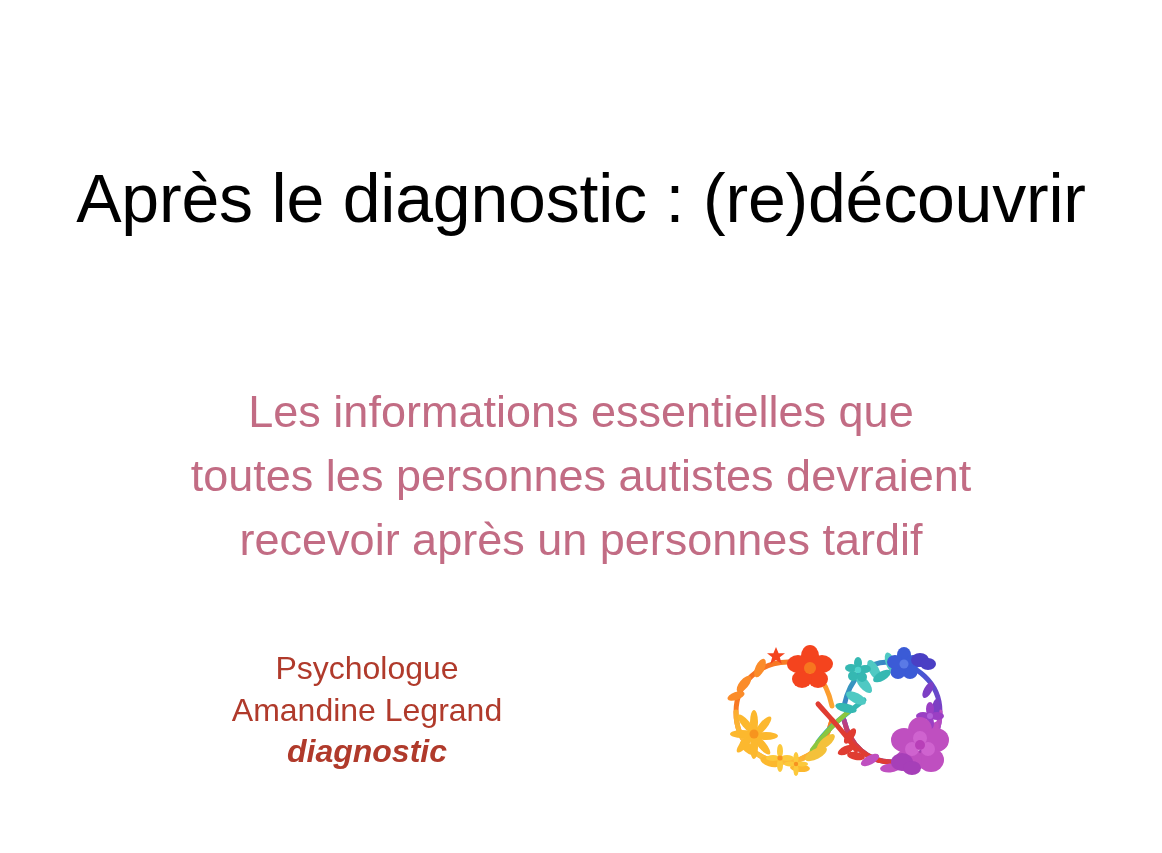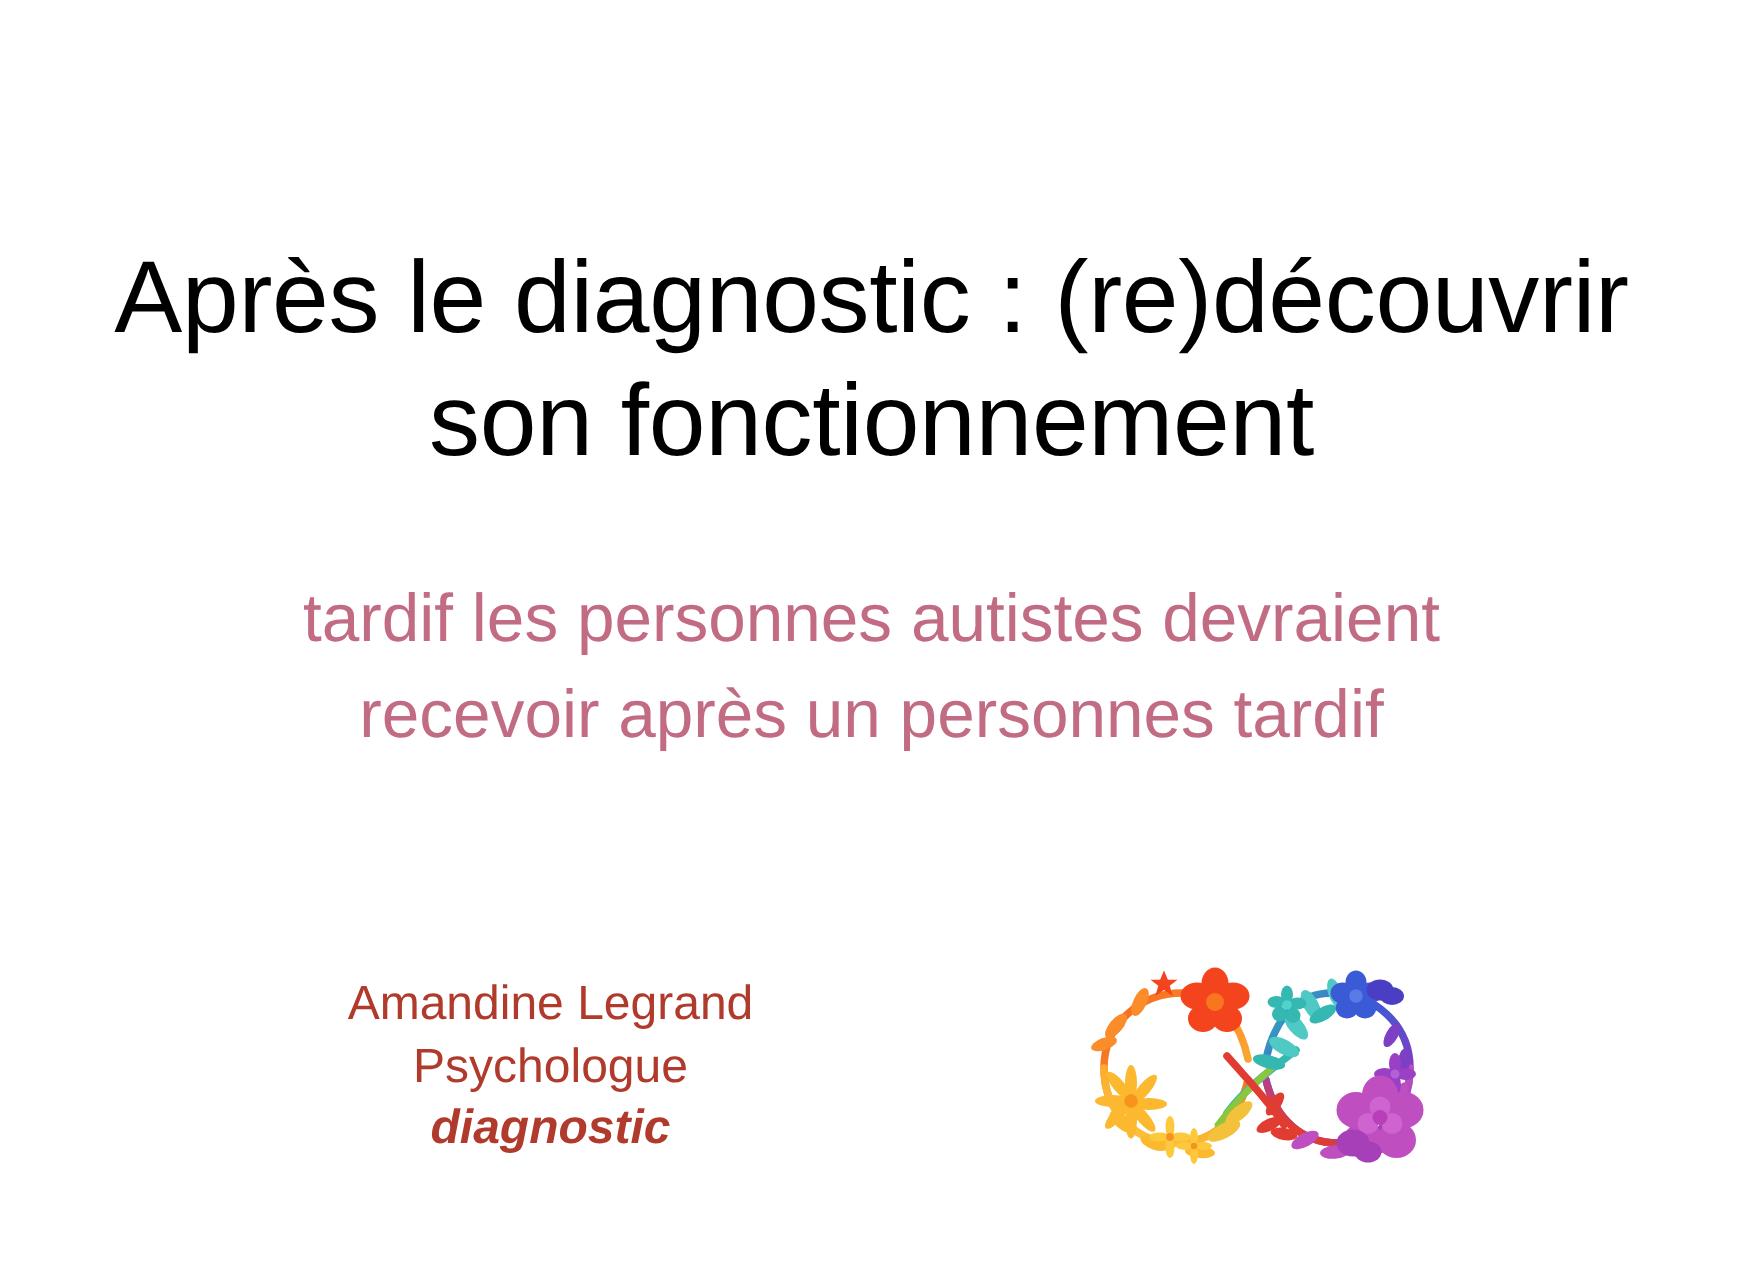--- a/index.html
+++ b/index.html
@@ -84,31 +84,31 @@
   }
   .logo svg { display: block; width: 100%; height: 100%; }
 </style>
 </head>
 <body>
 
 <div class="slide">
 
   <div class="title-block">
     <div class="title-line">Après le diagnostic : (re)découvrir</div>
-    <div class="title-line">son fonctionnement</div>
   </div>
 
   <div class="subtitle-block">
-    <div class="subtitle-line">tardif les personnes autistes devraient</div>
+    <div class="subtitle-line">Les informations essentielles que</div>
+    <div class="subtitle-line">toutes les personnes autistes devraient</div>
     <div class="subtitle-line">recevoir après un personnes tardif</div>
   </div>
 
   <div class="author-block">
+    <div class="author-line">Psychologue</div>
     <div class="author-line">Amandine Legrand</div>
-    <div class="author-line">Psychologue</div>
     <div class="author-line brand">diagnostic</div>
   </div>
 
   <div class="logo">
     <svg viewBox="0 0 248 140" xmlns="http://www.w3.org/2000/svg" aria-hidden="true">
       <defs>
         <linearGradient id="gL" x1="0" y1="0" x2="1" y2="1">
           <stop offset="0%" stop-color="#f4641e"></stop>
           <stop offset="45%" stop-color="#fb8c2a"></stop>
           <stop offset="100%" stop-color="#fcc03a"></stop>

